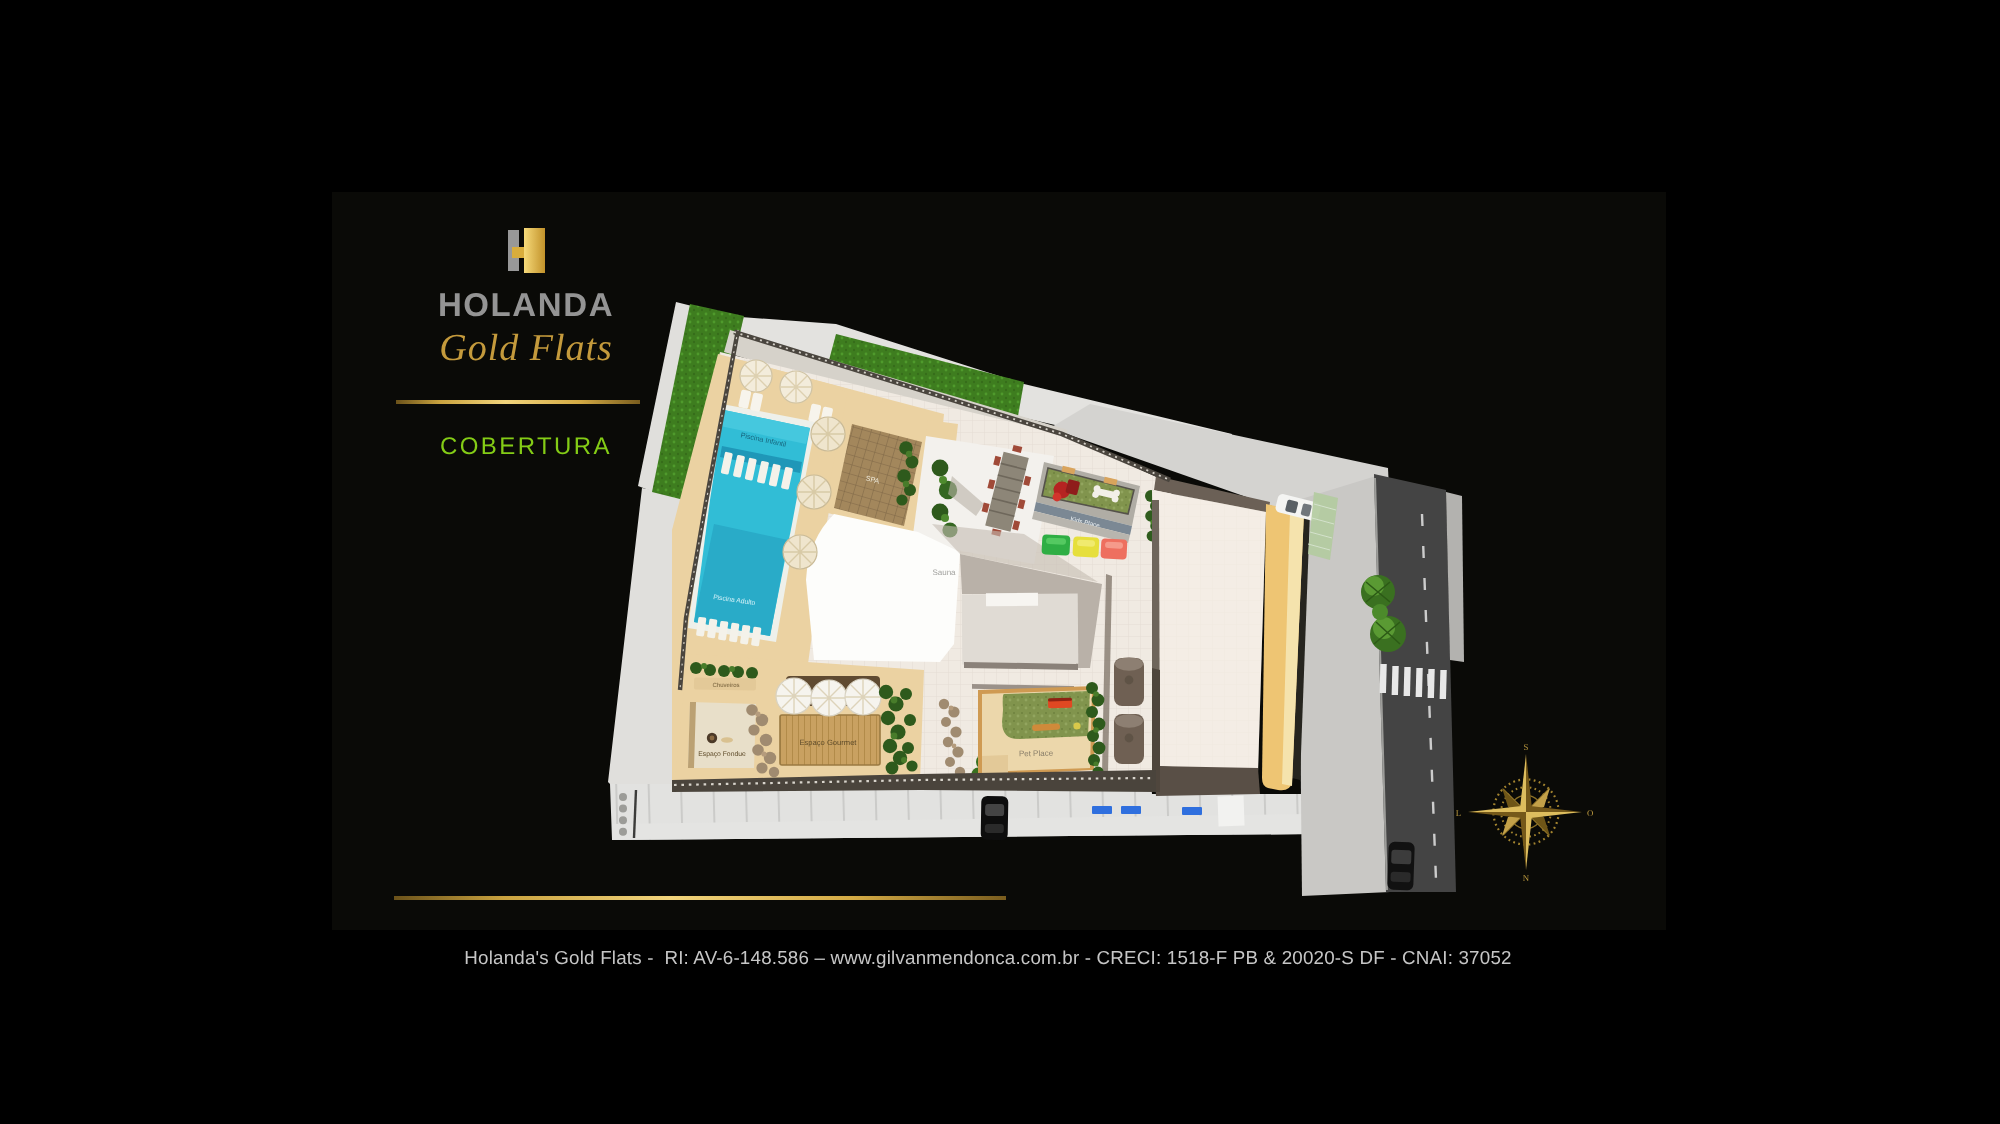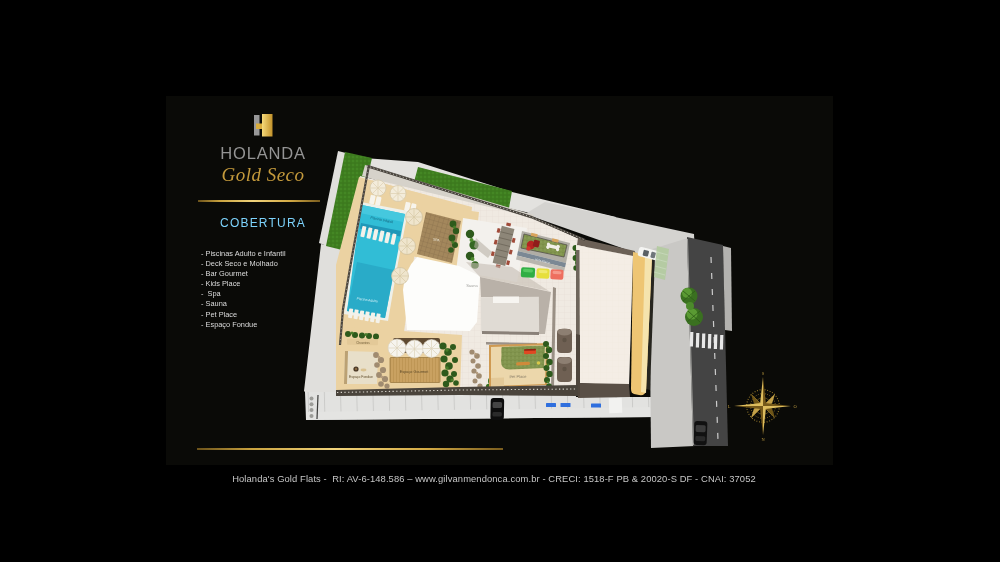--- a/index.html
+++ b/index.html
@@ -1,22 +1,22 @@
 <!DOCTYPE html>
 <html><head>
 <meta charset="utf-8">
 <style>
   html,body{margin:0;padding:0;background:#000;width:1000px;height:562px;overflow:hidden;}
   #stage{position:relative;width:1000px;height:562px;background:#000;font-family:"Liberation Sans",sans-serif;}
   #panel{position:absolute;left:166px;top:96px;width:667px;height:369px;background:#0a0a07;}
   .gold-line{position:absolute;height:2px;background:linear-gradient(90deg,#6b521a 0%,#caa33f 18%,#f1d47c 45%,#d4ab45 75%,#7a5d1e 100%);}
   #brand{position:absolute;left:166px;top:96px;width:200px;height:260px;}
-  #holanda{position:absolute;left:166px;top:144px;width:194px;text-align:center;color:#949494;font-size:16.5px;font-weight:normal;letter-spacing:0.8px;}
+  #holanda{position:absolute;left:166px;top:144px;width:194px;text-align:center;color:#949494;font-size:16.5px;font-weight:bold;letter-spacing:0.8px;}
   #goldflats{position:absolute;left:166px;top:164px;width:194px;text-align:center;color:#c49a3c;font-family:"Liberation Serif",serif;font-style:italic;font-size:19px;letter-spacing:0.5px;}
-  #cobertura{position:absolute;left:166px;top:215.5px;width:194px;text-align:center;color:#7dd3fc;font-size:12px;letter-spacing:1.2px;}
+  #cobertura{position:absolute;left:166px;top:215.5px;width:194px;text-align:center;color:#84cc16;font-size:12px;letter-spacing:1.2px;}
   #amenities{position:absolute;left:201px;top:249px;color:#dcdcdc;font-size:7.4px;line-height:10.1px;white-space:pre;}
   #footer{position:absolute;left:0;top:473px;width:988px;text-align:center;color:#c6c6c6;font-size:9.4px;letter-spacing:0.1px;}
 </style>
 </head>
 <body>
 <div id="stage">
 
   <div id="panel"></div>
 
   <svg id="brand" width="200" height="260" viewBox="166 96 200 260">
@@ -24,34 +24,26 @@
     <rect x="256" y="123.5" width="8" height="5.5" fill="#d9ad3c"></rect>
     <linearGradient id="gld" x1="0" y1="0" x2="1" y2="0">
       <stop offset="0" stop-color="#f6da7a"></stop>
         <stop offset="1" stop-color="#c2922a"></stop>
     </linearGradient>
     <rect x="262" y="114" width="10.5" height="22.5" fill="url(#gld)"></rect>
   </svg>
 
   <div id="holanda">HOLANDA</div>
 
-  <div id="goldflats">Gold Seco</div>
+  <div id="goldflats">Gold Flats</div>
 
   <div class="gold-line" style="left:198px;top:199.5px;width:122px;"></div>
 
   <div id="cobertura">COBERTURA</div>
 
-  <div id="amenities">- Piscinas Adulto e Infantil
-- Deck Seco e Molhado
-- Bar Gourmet
-- Kids Place
--  Spa
-- Sauna
-- Pet Place
-- Espaço Fondue</div>
 
   <svg id="plan" style="position:absolute;left:0;top:0;filter:blur(0.35px)" width="1000" height="562" viewBox="0 0 1000 562">
     <defs>
       <pattern id="grassTex" width="4" height="4" patternUnits="userSpaceOnUse">
         <rect width="4" height="4" fill="#3e7d1f"></rect>
         <circle cx="1" cy="1" r="0.7" fill="#4f9a2c"></circle>
         <circle cx="3" cy="3" r="0.6" fill="#356d19"></circle>
       </pattern>
       <pattern id="lawnTex" width="4" height="4" patternUnits="userSpaceOnUse">
         <rect width="4" height="4" fill="#72a437"></rect>

